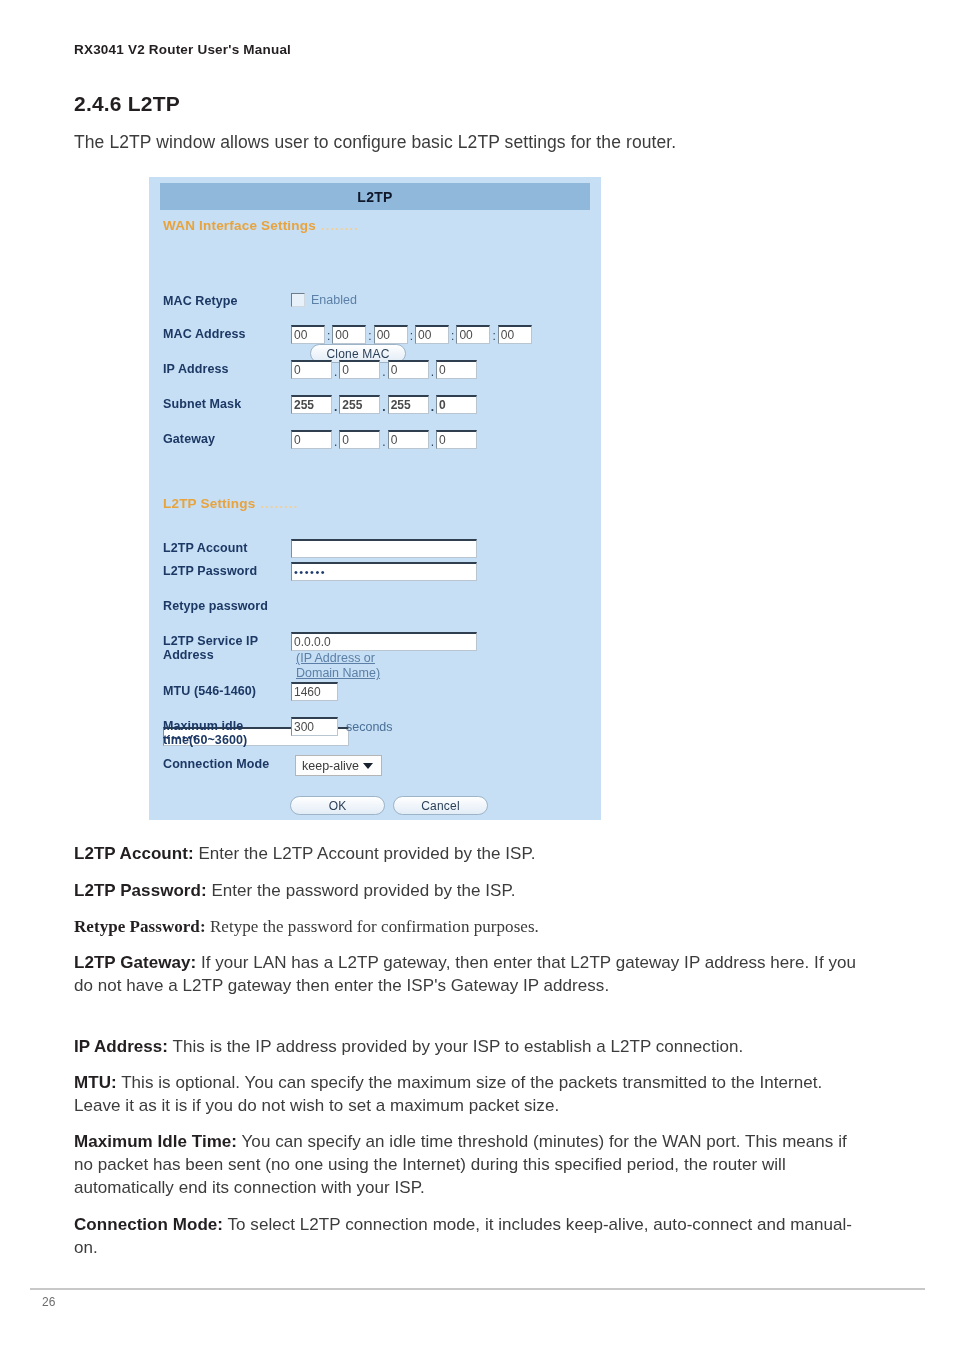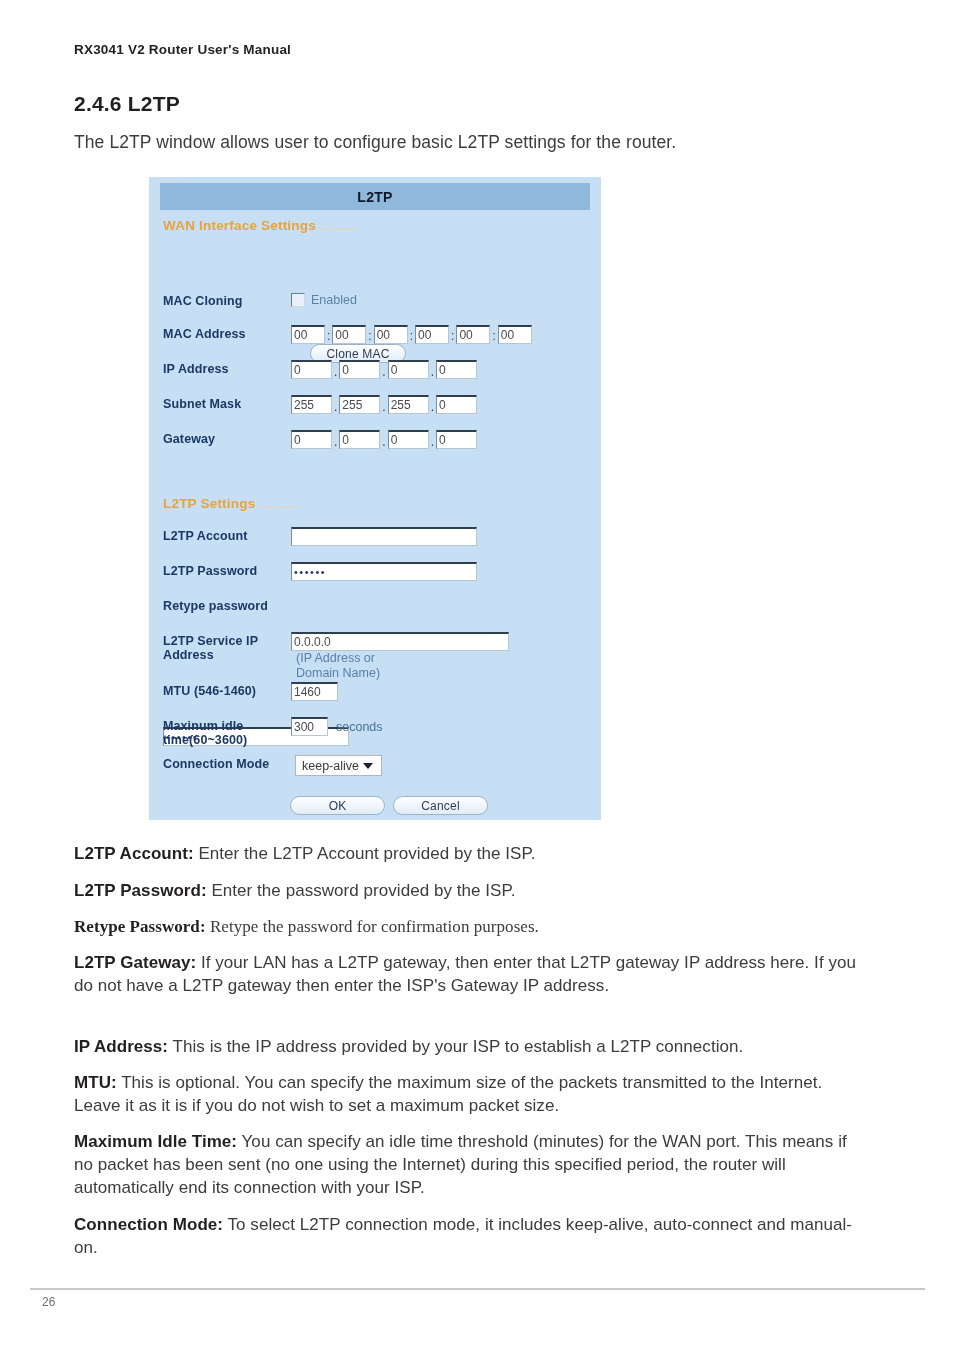--- a/index.html
+++ b/index.html
@@ -186,20 +186,21 @@
     display: inline-flex;
     align-items: center;
     justify-content: center;
     letter-spacing: 0.2px;
   }
 
   .helper {
     font-size: 12.5px;
     color: #5b7fa6;
     line-height: 15px;
+    text-decoration: underline;
   }
   .suffix {
     font-size: 12.5px;
     color: #4a6f96;
     padding-left: 8px;
     align-self: center;
   }
 
   .pw-dots {
     color: #1f3b6e;
@@ -248,21 +249,21 @@
   <div class="panel-titlebar">
     <span>L2TP</span>
   </div>
 
   <div class="sec-title sec-wan">
     <span>WAN Interface Settings</span><span class="dots"> ........</span>
   </div>
 
 
   <div class="row" style="top:115px;">
-    <div class="lbl">MAC Cloning</div>
+    <div class="lbl">MAC Retype</div>
     <div class="fieldwrap" style="align-items:center;padding-top:1px;">
       <span class="cbox"></span>
       <span class="cbox-label">Enabled</span>
     </div>
   </div>
 
   <div class="row" style="top:148px;">
     <div class="lbl">MAC Address</div>
     <div class="fieldwrap" style="align-items:flex-start;">
       <span class="inp" style="width:34px;">00</span>
@@ -288,21 +289,21 @@
       <span class="inp" style="width:41px;">0</span>
       <span class="dot-sep">.</span>
       <span class="inp" style="width:41px;">0</span>
       <span class="dot-sep">.</span>
       <span class="inp" style="width:41px;">0</span>
     </div>
   </div>
 
   <div class="row" style="top:218px;">
     <div class="lbl">Subnet Mask</div>
-    <div class="fieldwrap" style="align-items:center;">
+    <div class="fieldwrap" style="align-items:center;font-weight:bold;">
       <span class="inp" style="width:41px;">255</span>
       <span class="dot-sep">.</span>
       <span class="inp" style="width:41px;">255</span>
       <span class="dot-sep">.</span>
       <span class="inp" style="width:41px;">255</span>
       <span class="dot-sep">.</span>
       <span class="inp" style="width:41px;">0</span>
     </div>
   </div>
 
@@ -316,21 +317,21 @@
       <span class="inp" style="width:41px;">0</span>
       <span class="dot-sep">.</span>
       <span class="inp" style="width:41px;">0</span>
     </div>
   </div>
 
   <div class="sec-title sec-l2tp">
     <span>L2TP Settings</span><span class="dots"> ........</span>
   </div>
 
-  <div class="row" style="top:350px;">
+  <div class="row" style="top:362px;">
     <div class="lbl">L2TP Account</div>
     <div class="fieldwrap">
       <span class="inp" style="width:186px;"></span>
     </div>
   </div>
 
   <div class="row" style="top:385px;">
     <div class="lbl">L2TP Password</div>
     <div class="fieldwrap">
       <span class="inp pw-dots" style="width:186px;">••••••</span>
@@ -340,36 +341,36 @@
   <div class="row" style="top:420px;flex-direction:column;">
     <div class="lbl">Retype password</div>
     <div class="fieldwrap">
       <span class="inp pw-dots" style="width:186px;">••••••</span>
     </div>
   </div>
 
   <div class="row" style="top:455px;">
     <div class="lbl">L2TP Service IP Address</div>
     <div class="fieldwrap" style="width:300px;">
-      <span class="inp" style="width:218px;">0.0.0.0</span>
+      <span class="inp" style="width:186px;">0.0.0.0</span>
       <span class="helper" style="width:110px;padding-left:5px;">(IP Address or Domain Name)</span>
     </div>
   </div>
 
   <div class="row" style="top:505px;">
     <div class="lbl">MTU (546-1460)</div>
     <div class="fieldwrap">
       <span class="inp" style="width:47px;">1460</span>
     </div>
   </div>
 
   <div class="row" style="top:540px;">
     <div class="lbl">Maxinum idle time(60~3600)</div>
     <div class="fieldwrap" style="align-items:center;">
-      <span class="inp" style="width:37px;">300</span>
+      <span class="inp" style="width:47px;">300</span>
       <span class="suffix">seconds</span>
     </div>
   </div>
 
   <div class="row" style="top:578px;">
     <div class="lbl" style="width:132px;flex:0 0 132px;">Connection Mode</div>
     <div class="fieldwrap">
       <div class="sel" style="width:87px;">
         <span>keep-alive</span>
         <span class="arrow"></span>

